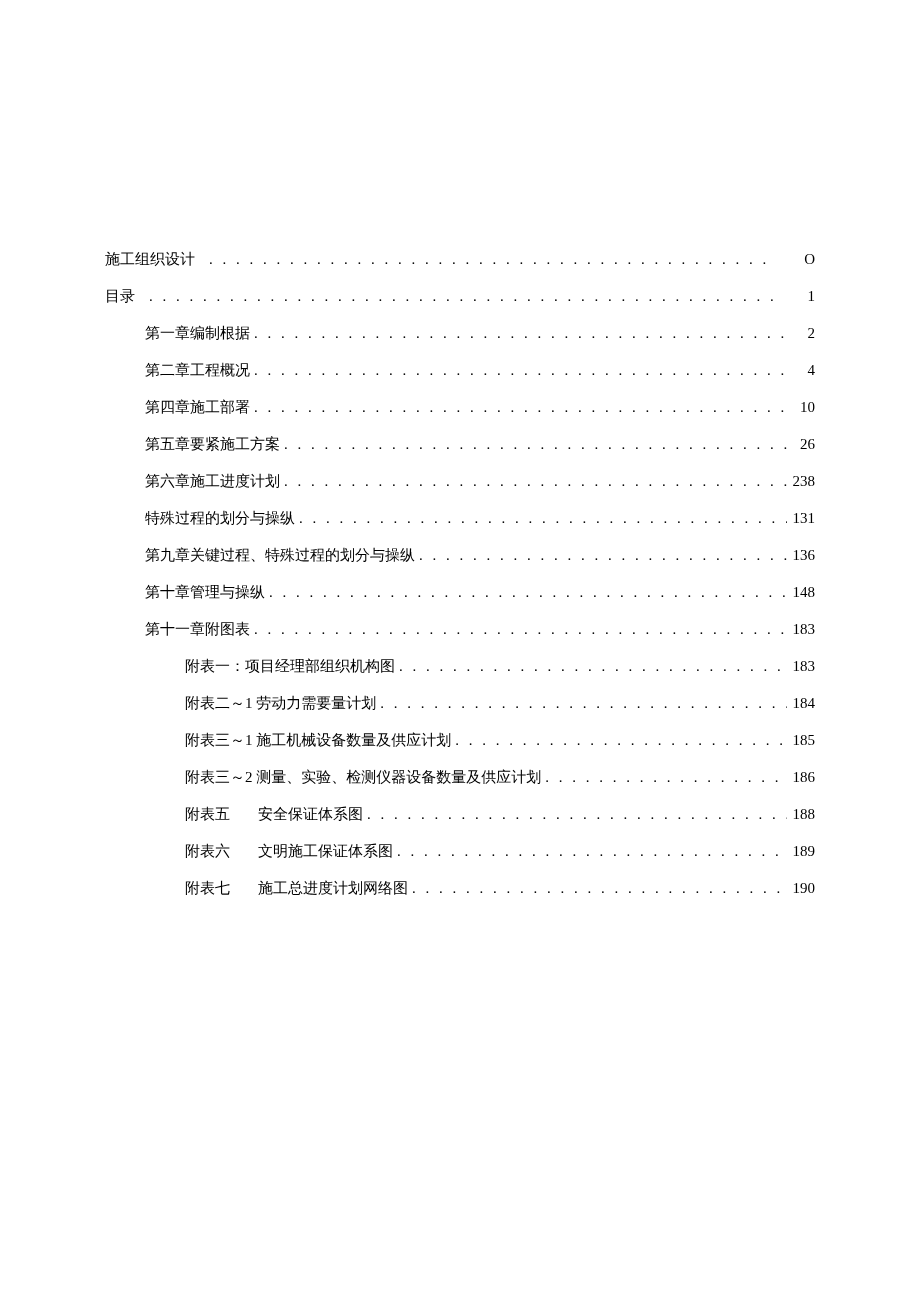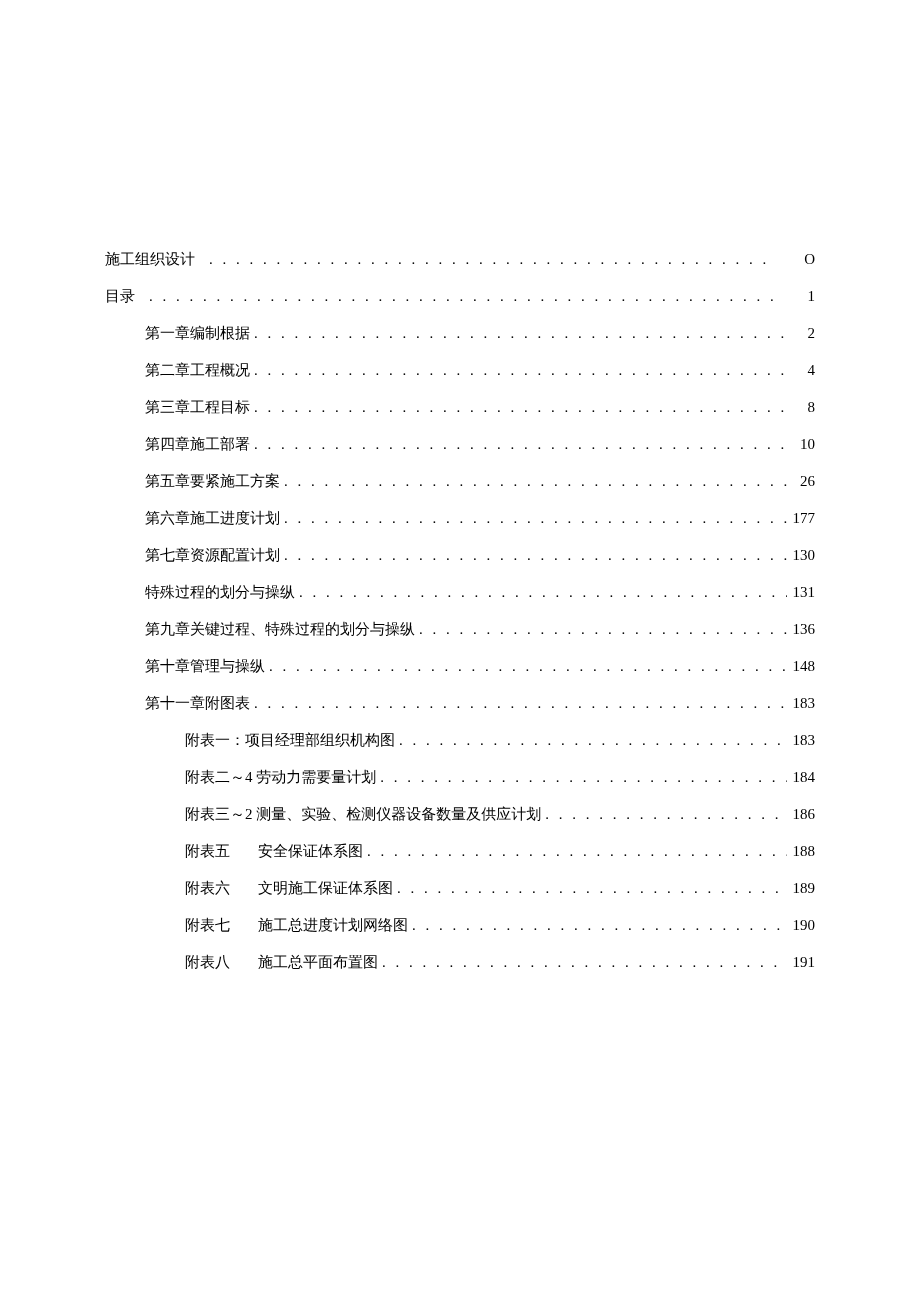--- a/index.html
+++ b/index.html
@@ -76,43 +76,33 @@
       <span class="toc-label">第一章编制根据</span>
       <span class="toc-dots"></span>
       <span class="toc-page">2</span>
     </div>
     <div class="toc-entry level-1">
       <span class="toc-label">第二章工程概况</span>
       <span class="toc-dots"></span>
       <span class="toc-page">4</span>
     </div>
     <div class="toc-entry level-1">
-      <span class="toc-label">第三章工程目标</span>
-      <span class="toc-dots"></span>
-      <span class="toc-page">8</span>
-    </div>
-    <div class="toc-entry level-1">
       <span class="toc-label">第四章施工部署</span>
       <span class="toc-dots"></span>
       <span class="toc-page">10</span>
     </div>
     <div class="toc-entry level-1">
       <span class="toc-label">第五章要紧施工方案</span>
       <span class="toc-dots"></span>
       <span class="toc-page">26</span>
     </div>
     <div class="toc-entry level-1">
       <span class="toc-label">第六章施工进度计划</span>
       <span class="toc-dots"></span>
-      <span class="toc-page">177</span>
-    </div>
-    <div class="toc-entry level-1">
-      <span class="toc-label">第七章资源配置计划</span>
-      <span class="toc-dots"></span>
-      <span class="toc-page">130</span>
+      <span class="toc-page">238</span>
     </div>
     <div class="toc-entry level-1">
       <span class="toc-label">特殊过程的划分与操纵</span>
       <span class="toc-dots"></span>
       <span class="toc-page">131</span>
     </div>
     <div class="toc-entry level-1">
       <span class="toc-label">第九章关键过程、特殊过程的划分与操纵</span>
       <span class="toc-dots"></span>
       <span class="toc-page">136</span>
@@ -126,23 +116,28 @@
       <span class="toc-label">第十一章附图表</span>
       <span class="toc-dots"></span>
       <span class="toc-page">183</span>
     </div>
     <div class="toc-entry level-2">
       <span class="toc-label">附表一：项目经理部组织机构图</span>
       <span class="toc-dots"></span>
       <span class="toc-page">183</span>
     </div>
     <div class="toc-entry level-2">
-      <span class="toc-label">附表二～4 劳动力需要量计划</span>
+      <span class="toc-label">附表二～1 劳动力需要量计划</span>
       <span class="toc-dots"></span>
       <span class="toc-page">184</span>
+    </div>
+    <div class="toc-entry level-2">
+      <span class="toc-label">附表三～1 施工机械设备数量及供应计划</span>
+      <span class="toc-dots"></span>
+      <span class="toc-page">185</span>
     </div>
     <div class="toc-entry level-2">
       <span class="toc-label">附表三～2 测量、实验、检测仪器设备数量及供应计划</span>
       <span class="toc-dots"></span>
       <span class="toc-page">186</span>
     </div>
     <div class="toc-entry level-2">
       <span class="toc-label">附表五</span>
       <span class="attach-gap"></span>
       <span class="toc-label">安全保证体系图</span>
@@ -156,20 +151,13 @@
       <span class="toc-dots"></span>
       <span class="toc-page">189</span>
     </div>
     <div class="toc-entry level-2">
       <span class="toc-label">附表七</span>
       <span class="attach-gap"></span>
       <span class="toc-label">施工总进度计划网络图</span>
       <span class="toc-dots"></span>
       <span class="toc-page">190</span>
     </div>
-    <div class="toc-entry level-2">
-      <span class="toc-label">附表八</span>
-      <span class="attach-gap"></span>
-      <span class="toc-label">施工总平面布置图</span>
-      <span class="toc-dots"></span>
-      <span class="toc-page">191</span>
-    </div>
   </div>
 
 </body></html>

